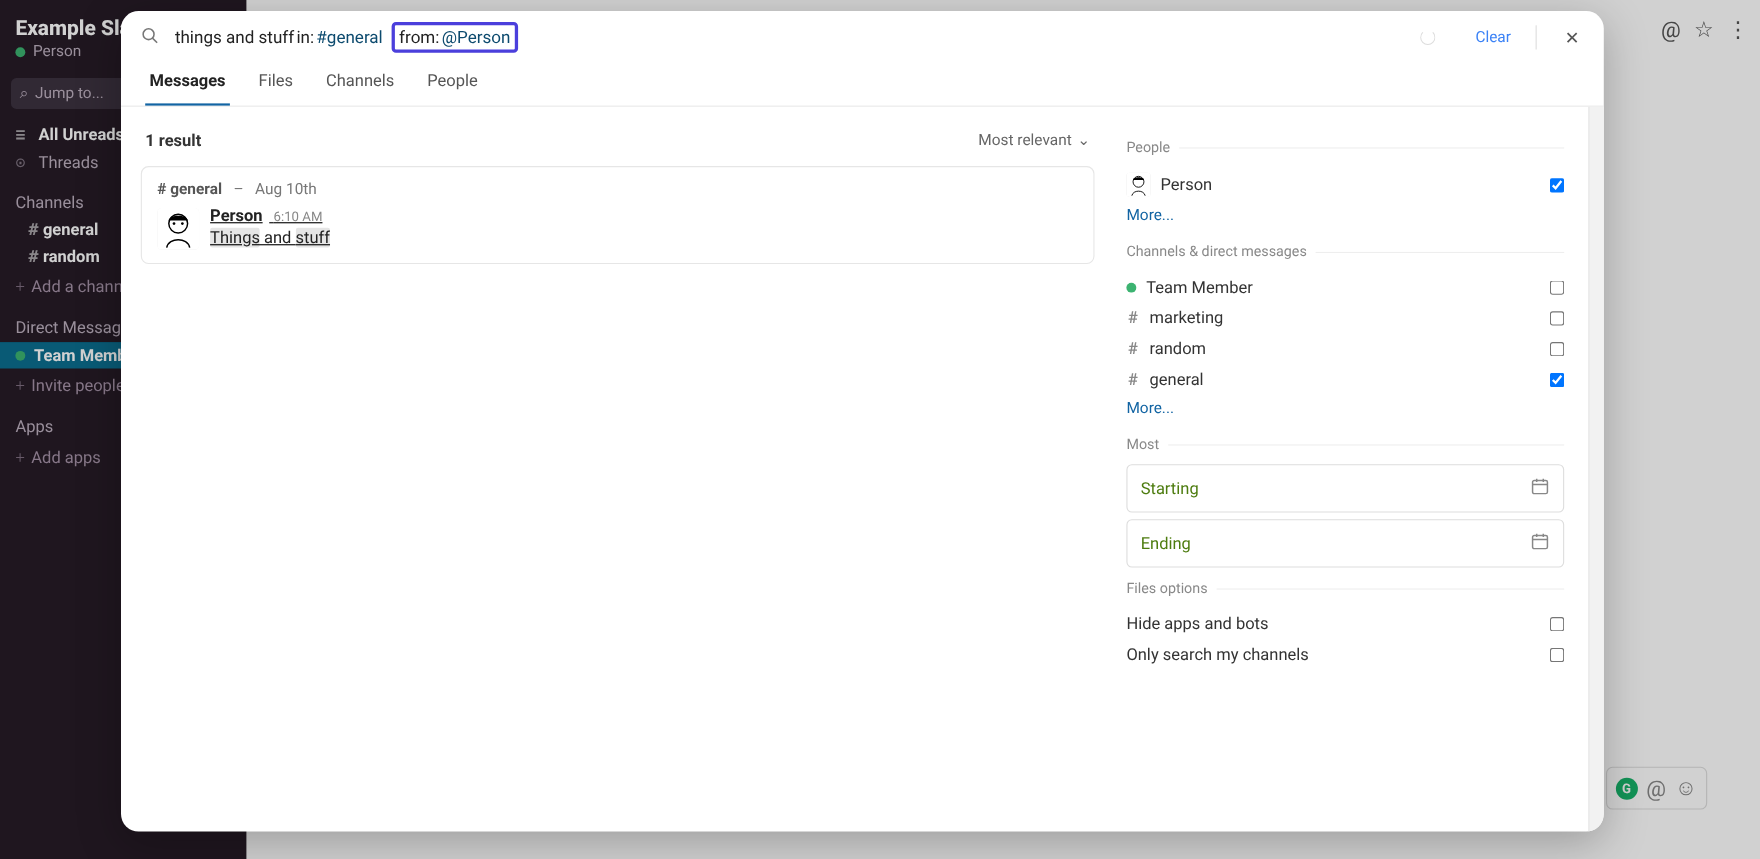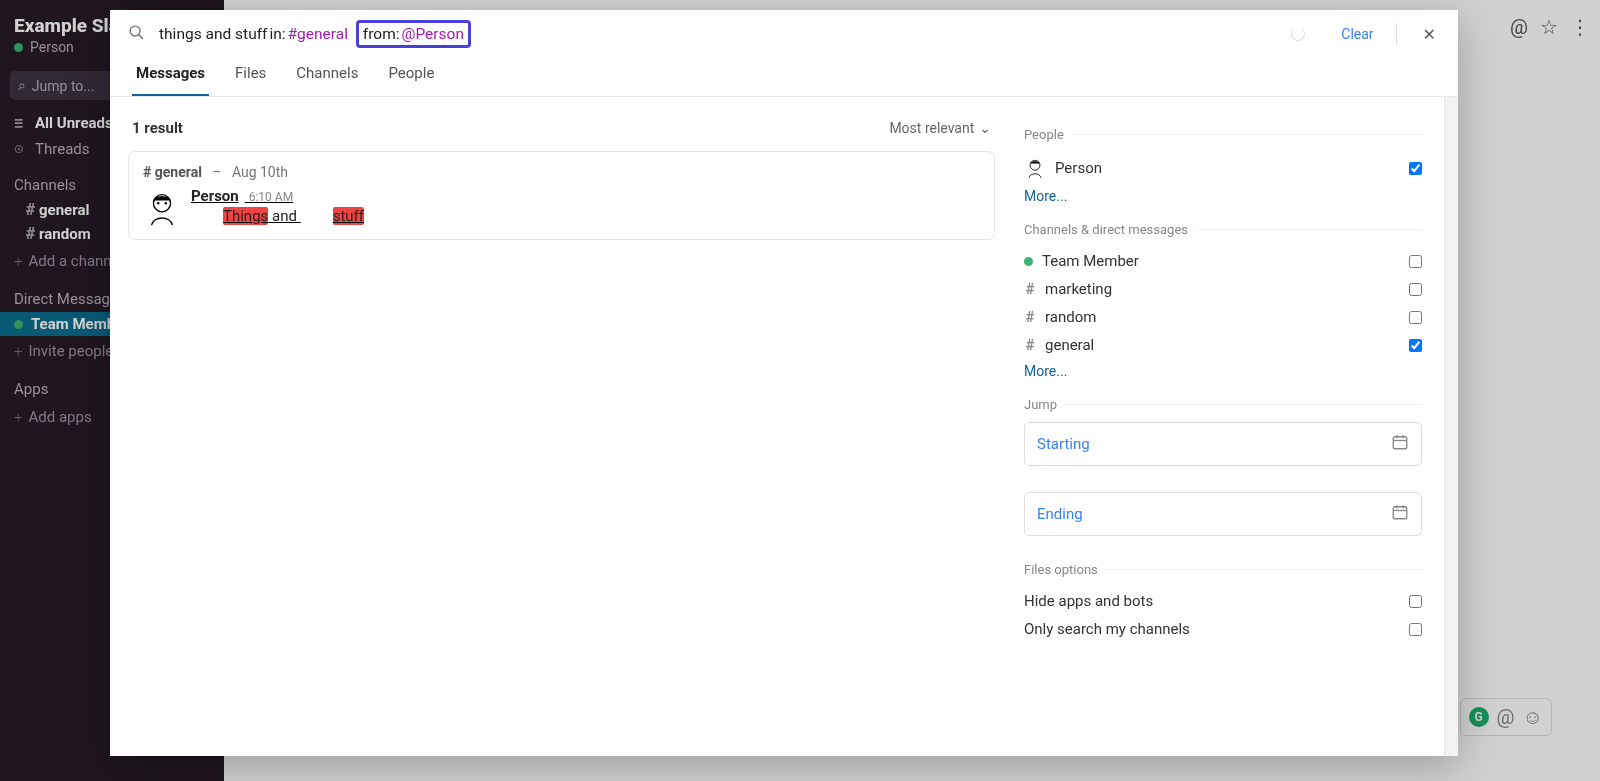--- a/index.html
+++ b/index.html
@@ -23,71 +23,71 @@
     .side-dm { padding:3px 14px; display:flex; align-items:center; gap:8px; }
     .side-dm.active { background:#0b6e8f; color:#fff; font-weight:700; }
     .side-add { padding:6px 14px; color:#a592a7; font-size:15px; }
     .prefix { opacity:.6; margin-right:4px; font-family:monospace; }
     .plus { opacity:.7; margin-right:6px; font-weight:300; font-size:15px; }
 
     
     .overlay { position:absolute; top:0; left:0; right:0; bottom:0; background: rgba(0,0,0,.18); z-index:2; }
 
     
-    .panel { position:absolute; top:10px; left:110px; right:142px; bottom:25px; background:#fff; border-radius:0; box-shadow:0 10px 40px rgba(0,0,0,.25); z-index:3; display:flex; flex-direction:column; overflow:hidden; }
+    .panel { position:absolute; top:10px; left:110px; right:142px; bottom:25px; background:#fff; border-radius:16px; box-shadow:0 10px 40px rgba(0,0,0,.25); z-index:3; display:flex; flex-direction:column; overflow:hidden; }
 
     .panel-search { display:flex; align-items:center; padding:10px 18px 6px; gap:14px; }
     .panel-search .sicon { color:#777; }
     .query-line { flex:1; font-size:15.5px; color:#222; display:flex; align-items:center; gap:2px;}
     .q-plain { color:#222; }
-    .q-blue { color:#a21caf; }
+    .q-blue { color:#0c4a6e; }
     .highlight-box { border:3px solid #4b3fdc; border-radius:4px; padding:2px 4px; display:inline-flex; align-items:flex-start; gap:2px; }
     .clear-link { color:#3b82f6; font-size:14px; cursor:pointer; }
     .x-close { color:#555; font-size:16px; padding:0 4px; cursor:pointer; }
     .spinner { width:14px; height:14px; border:1.5px solid #ddd; border-top-color:transparent; border-radius:50%; display:inline-block; }
     .sep { width:1px; height:22px; background:#ddd; margin:0 8px; }
 
     .panel-tabs { display:flex; gap:22px; padding:10px 22px 0; border-bottom:1px solid #e8e8e8; font-size:15px; color:#555; }
     .panel-tab { padding:0 4px 12px; cursor:pointer; }
     .panel-tab.active { color:#222; font-weight:700; border-bottom:2px solid #1264a3; }
 
     .panel-body { flex:1; display:flex; overflow:auto; }
 
     .results-col { flex:1; padding:14px 18px 18px 18px; }
-    .results-head { display:flex; justify-content:space-between; align-items:center; margin:8px 4px 14px; }
+    .results-head { display:flex; justify-content:space-between; align-items:flex-start; margin:8px 4px 14px; }
     .results-count { font-weight:700; font-size:15px; color:#333; }
     .sort-dd { font-size:14px; color:#666; cursor:pointer; display:flex; align-items:center; gap:5px;}
 
     .result-card { border:1px solid #e6e6e6; border-radius:7px; padding:12px 14px; }
     .result-meta { font-size:14px; color:#777; margin-bottom:6px; }
     .result-meta .ch { color:#555; font-weight:700; }
     .msg-row { display:flex; gap:10px; align-items:flex-end;text-decoration:underline; }
     .avatar { width:38px; height:38px; border-radius:4px; background:#f3f3f3; overflow:hidden; }
     .avatar svg { width:100%; height:100%; }
     .msg-main .name { font-weight:700; font-size:15px; color:#222; margin-right:6px;}
     .msg-main .time { font-size:12px; color:#888; }
     .msg-text { font-size:15px; color:#222; margin-top:2px; line-height:1.3; }
-    .hl { background:#ef4444; border-radius:2px;margin-left:32px; }
+    .hl { background:#e5e5e5; border-radius:2px; }
 
     .filters-col { width:445px; border-left:1px solid transparent; padding:18px 22px 18px 10px; position:relative; }
     .filters-col::after { content:''; position:absolute; top:0; bottom:0; right:0; width:13px; background:#f2f2f2; border-left:1px solid #e5e5e5; }
     .filters-inner { padding-right: 14px; }
     .filterby { font-weight:700; font-size:16px; color:#333; margin-bottom:14px; }
     .f-section-title { font-size:13px; color:#888; display:flex; align-items:center; gap:8px; margin:12px 0 10px; }
     .f-section-title .line { flex:1; height:1px; background:#eee; }
     .f-row { display:flex; align-items:center; justify-content:space-between; padding:5px 0; font-size:15px; color:#333; }
     .f-left { display:flex; align-items:center; gap:9px; min-width:0; }
     .f-hash { color:#888; font-weight:600; width:12px; text-align:center; }
     .f-avatar { width:22px; height:22px; border-radius:3px; overflow:hidden; background:#eee; }
     .f-avatar svg { width:100%; height:100%; }
     .f-presence { width:9px; height:9px; border-radius:50%; background:#3cb371; }
     .f-check { width:13px; height:13px; }
     .more-link { color:#1264a3; font-size:14px; cursor:pointer; padding:4px 0 6px; display:inline-block; }
 
-    .date-input { display:flex; align-items:center; justify-content:space-between; border:1px solid #ddd; border-radius:5px; padding:10px 12px; margin-bottom:26px; color:#3b82f6; font-size:15px; cursor:pointer; }
+    .date-input { display:flex; align-items:center; justify-content:space-between; border:1px solid #ddd; border-radius:5px; padding:10px 12px; margin-bottom:6px; color:#4d7c0f; font-size:15px; cursor:pointer; }
     .cal-icon { color:#888; }
 
     
     .composer-icons { position:absolute; right:48px; bottom:45px; display:flex; align-items:center; gap:10px; z-index:1; }
     .g-circle { width:20px; height:20px; border-radius:50%; background:#17b26a; color:#fff; font-size:12px; display:flex; align-items:center; justify-content:center; font-weight:700; }
     .small-icon { color:#888; font-size:20px; }
     .composer-box { border:1px solid #ddd; border-radius:6px; padding:6px 8px; display:flex; align-items:center; gap:8px; }
   </style>
 </head>
 <body>
@@ -268,21 +268,21 @@
       <div class="f-row">
         <div class="f-left">
               <span class="f-hash">#</span>
               <span>general</span>
             </div>
         <input type="checkbox" class="f-check" checked="" style="">
       </div>
       <span class="more-link">More...</span>
 
       <div class="f-section-title">
-            <span>Jump</span>
+            <span>Most</span>
             <span class="line"></span>
           </div>
       <div class="date-input">
         <span>Starting</span>
         <span class="cal-icon">
           <svg width="18" height="18" viewBox="0 0 24 24" fill="none" stroke="currentColor" stroke-width="1.8">
                 <rect x="3" y="5" width="18" height="16" rx="2"></rect>
                 <line x1="3" y1="10" x2="21" y2="10"></line>
                 <line x1="8" y1="3" x2="8" y2="7"></line>
                 <line x1="16" y1="3" x2="16" y2="7"></line>

